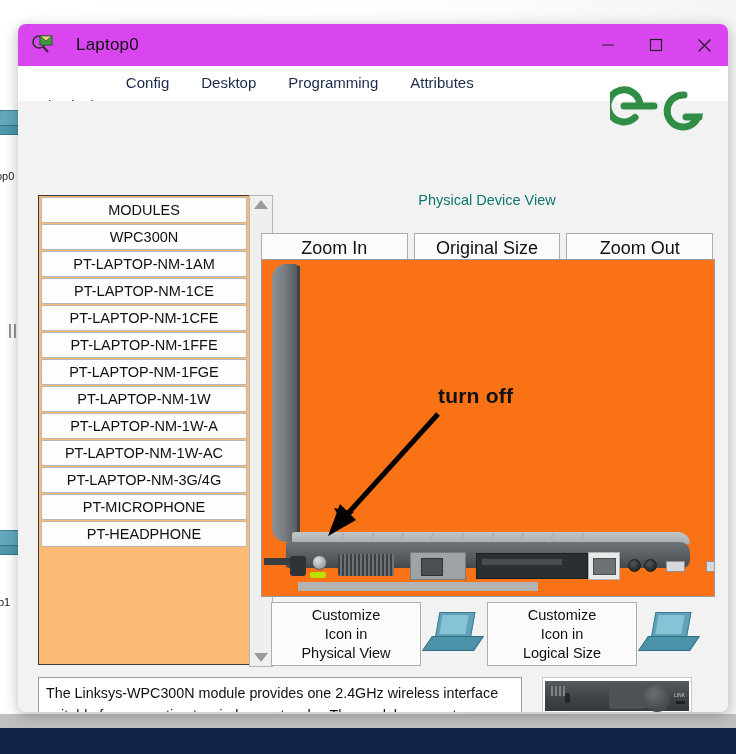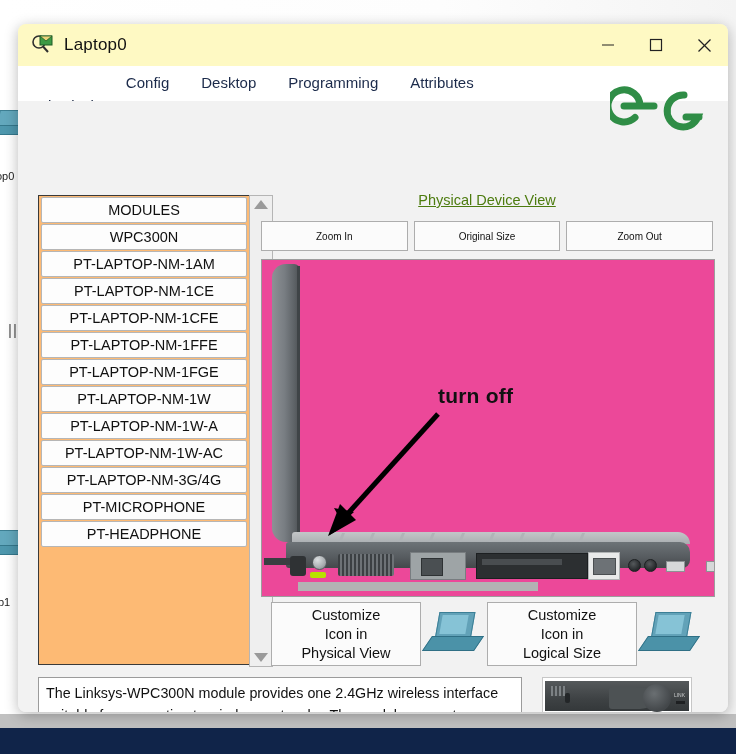--- a/index.html
+++ b/index.html
@@ -75,23 +75,24 @@
     left: 18px; top: 24px;
     width: 710px; height: 688px;
     background: #f2f2f2;
     border-radius: 8px;
     box-shadow: 0 3px 14px rgba(0,0,0,0.28);
     overflow: hidden;
   }
   #titlebar {
     position: relative;
     height: 42px;
-    background: #fef9c3;
+    background: #d946ef;
     display: flex;
     align-items: center;
+    gap: 12px;
   }
   #title-icon {
     margin-left: 14px;
     width: 22px; height: 22px;
     position: relative;
     flex: 0 0 auto;
   }
   #window-title {
     margin-left: 10px;
     font-size: 17px;
@@ -200,48 +201,48 @@
     border-top: 9px solid #9a9a9a;
   }
 
   
   #device-view-title {
     position: absolute;
     left: 243px; top: 91px;
     width: 452px;
     text-align: center;
     font-size: 14.5px;
-    color: #4d7c0f;
-    text-decoration: underline;
+    color: #0f766e;
   }
   #zoom-buttons {
     position: absolute;
     left: 243px; top: 120px;
     width: 452px;
     display: flex;
     gap: 6px;
   }
   .zoom-btn {
     flex: 1;
     height: 28px;
     background: #fbfbfb;
     border: 1px solid #adadad;
-    font-size: 10px;
+    font-size: 18px;
     color: #111;
     display: flex;
     align-items: center;
     justify-content: center;
     cursor: default;
+    margin-top: 12px;
   }
 
   #device-view {
     position: absolute;
     left: 243px; top: 158px;
     width: 452px; height: 336px;
-    background: #ec4899;
+    background: #f97316;
     border: 1px solid #9d9d9d;
     overflow: hidden;
     text-align: center;
   }
 
   
   #laptop-lid {
     position: absolute;
     left: 10px; top: 4px;
     width: 28px; height: 278px;

